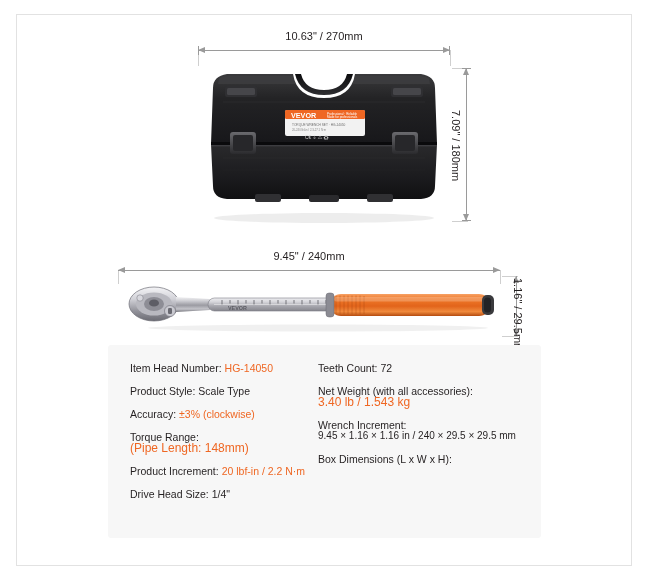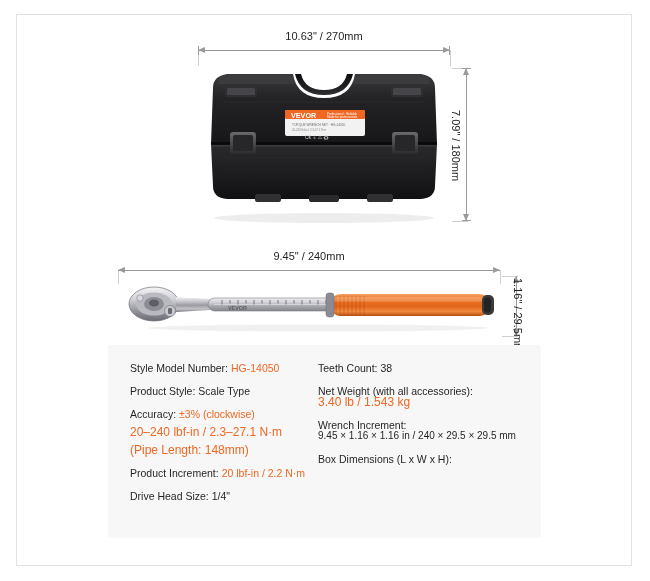--- a/index.html
+++ b/index.html
@@ -433,47 +433,49 @@
       </svg>
     </div>
 
   </div>
 
   <div class="spec-panel">
     <div class="spec-cols">
 
       <div class="spec-col left">
         <div class="spec-row">
-          <span class="lbl">Style Model Number:</span>
+          <span class="lbl">Item Head Number:</span>
           <span class="val-orange">HG-14050</span>
         </div>
         <div class="spec-row">
           <span class="lbl">Product Style:</span>
           <span class="val">Scale Type</span>
         </div>
         <div class="spec-row">
           <span class="lbl">Accuracy:</span>
           <span class="val-orange">±3% (clockwise)</span>
         </div>
-        <div class="spec-sub">20–240 lbf-in / 2.3–27.1 N·m</div>
+        <div class="spec-row tight">
+          <span class="lbl">Torque Range:</span>
+        </div>
         <div class="spec-sub">(Pipe Length: 148mm)</div>
         <div class="spec-row">
           <span class="lbl">Product Increment:</span>
           <span class="val-orange">20 lbf-in / 2.2 N·m</span>
         </div>
         <div class="spec-row">
           <span class="lbl">Drive Head Size:</span>
           <span class="val">1/4"</span>
         </div>
       </div>
 
       <div class="spec-col right">
         <div class="spec-row">
           <span class="lbl">Teeth Count:</span>
-          <span class="val">38</span>
+          <span class="val">72</span>
         </div>
         <div class="spec-row tight">
           <span class="lbl">Net Weight (with all accessories):</span>
         </div>
         <div class="spec-sub">3.40 lb / 1.543 kg</div>
         <div class="spec-row tight">
           <span class="lbl">Wrench Increment:</span>
         </div>
         <div class="spec-sub2">9.45 × 1.16 × 1.16 in / 240 × 29.5 × 29.5 mm</div>
         <div class="spec-row tight">

